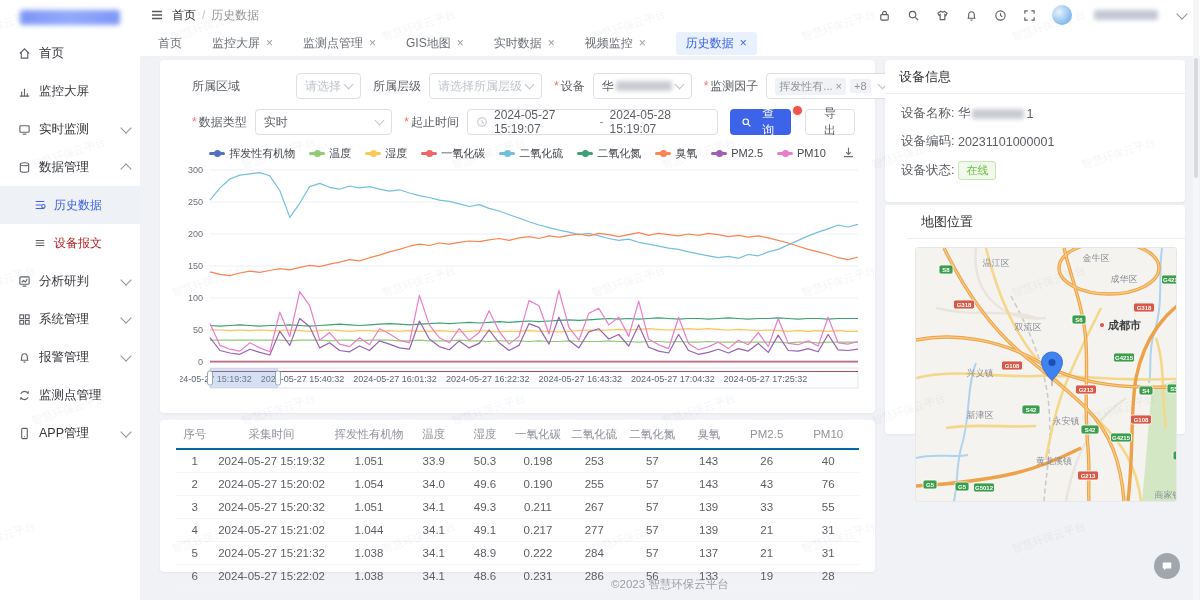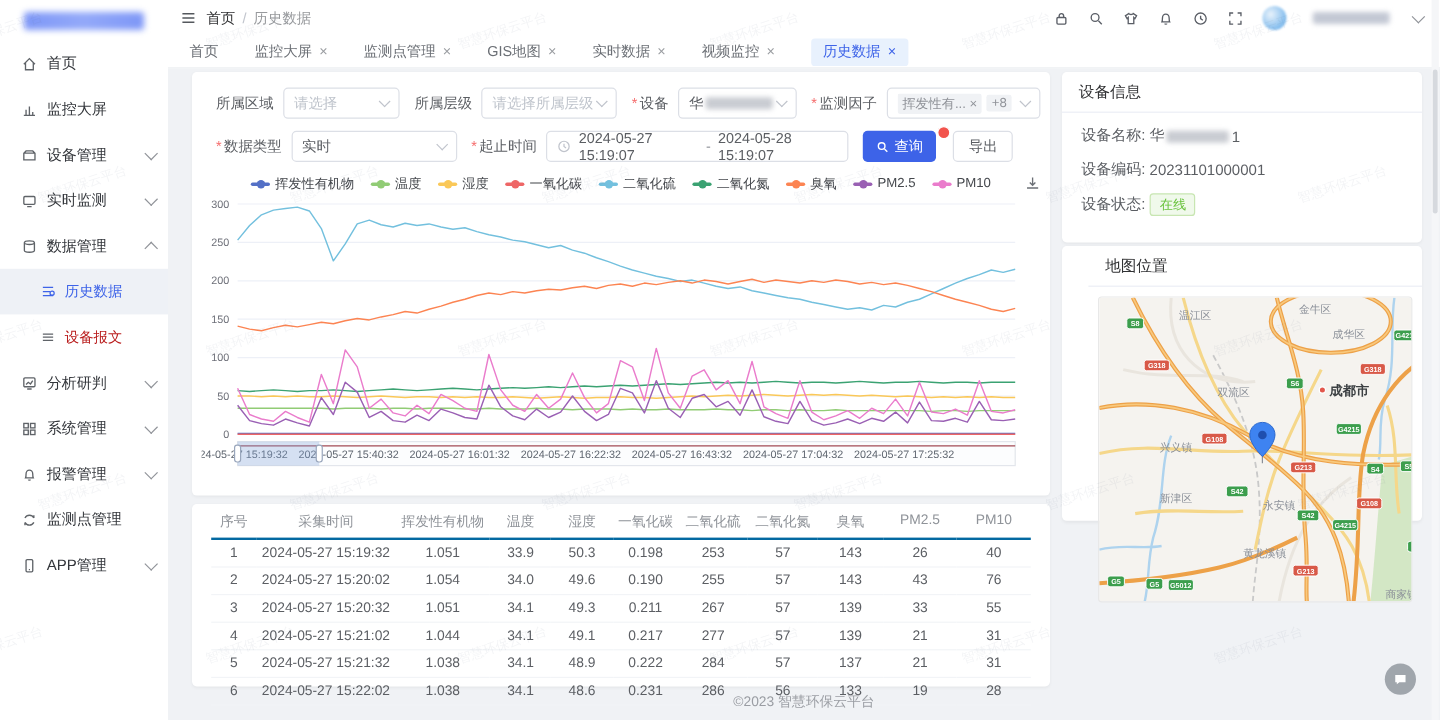--- a/index.html
+++ b/index.html
@@ -28,21 +28,21 @@
   .tb-icons{margin-left:auto;display:flex;align-items:center;gap:16px;padding-right:14px;}
   .tb-icons .ic{color:#5a5e66;display:flex;}
   .avatar{width:20px;height:20px;border-radius:50%;background:radial-gradient(circle at 35% 35%,#e8f2fb,#58a6e8);filter:blur(.7px);}
   .user-blur{width:64px;height:10px;border-radius:2px;background:#c3c8d4;filter:blur(2px);margin:0 4px 0 6px;}
   .tab{display:flex;align-items:center;font-size:12px;color:#6b6f75;margin-right:30px;cursor:pointer;white-space:nowrap;}
   .tab .x{color:#9a9da1;margin-left:6px;font-size:12px;}
   .tab.active{background:#e8f1fd;color:#3d63e8;padding:3px 10px;border-radius:3px;margin-right:22px;}
   .tab.active .x{color:#3d63e8;}
   
   .card{background:#fff;border-radius:4px;box-shadow:0 1px 3px rgba(0,0,0,.05);box-sizing:border-box;}
-  #main-card{left:160px;top:60px;width:715px;height:353px;padding:12px 8px;}
+  #main-card{left:160px;top:60px;width:715px;height:353px;padding:12px 20px;}
   #table-card{left:160px;top:420px;width:715px;height:152px;padding:0 16px;}
   #dev-card{left:885px;top:60px;width:300px;height:142px;}
   #map-card{left:885px;top:205px;width:300px;height:229px;padding-left:22px;}
   .card-h{height:33px;line-height:33px;padding:0 14px;font-size:13px;color:#303133;border-bottom:1px solid #ebeef5;}
   
   .frow{display:flex;align-items:center;height:28px;margin-bottom:8px;}
   .flabel{font-size:12px;color:#5b5e63;white-space:nowrap;margin:0 8px 0 12px;}
   .req{color:#f56c6c;margin-right:2px;}
   .sel{height:26px;border:1px solid #dcdfe6;border-radius:4px;background:#fff;display:flex;align-items:center;padding:0 8px;font-size:12px;box-sizing:border-box;cursor:pointer;}
   .sel .ph{color:#bfc4cc;flex:1;white-space:nowrap;overflow:hidden;}
@@ -92,29 +92,20 @@
         </span>
       <span class="lbl">首页</span>
     </div>
     <div class="m-item">
       <span class="icon13">
           <svg width="13" height="13" viewBox="0 0 14 14" fill="none" stroke="#5f6368" stroke-width="1.2">
             <path d="M2 12 H12 M4 12 V7 M7 12 V4 M10 12 V9"></path>
           </svg>
         </span>
       <span class="lbl">监控大屏</span>
-    </div>
-    <div class="m-item">
-      <span class="icon13">
-          <svg width="13" height="13" viewBox="0 0 14 14" fill="none" stroke="#5f6368" stroke-width="1.2">
-            <path d="M2 5 L4 3 H10 L12 5 V11 H2 Z M2 5 H12"></path>
-          </svg>
-        </span>
-      <span class="lbl">设备管理</span>
-      <span class="caret"></span>
     </div>
     <div class="m-item">
       <span class="icon13">
           <svg width="13" height="13" viewBox="0 0 14 14" fill="none" stroke="#5f6368" stroke-width="1.2">
             <rect x="2" y="3" width="10" height="7" rx="1"></rect>
             <path d="M5 12 H9"></path>
           </svg>
         </span>
       <span class="lbl">实时监测</span>
       <span class="caret"></span>
@@ -273,21 +264,21 @@
     </span>
   <span class="tab active">
       <span>历史数据</span>
       <span class="x">×</span>
     </span>
 </div>
 
 <div id="main-card" class="abs card">
   <div class="frow">
     <span class="flabel">所属区域</span>
-    <div class="sel" style="width:138px;">
+    <div class="sel" style="width:138px;margin-left:48px;">
       <span class="ph">请选择</span>
         <span class="dcaret"></span>
     </div>
     <span class="flabel">所属层级</span>
     <div class="sel" style="width:148px;">
       <span class="ph">请选择所属层级</span>
         <span class="dcaret"></span>
     </div>
     <span class="flabel"><span class="req">*</span><span>设备</span></span>
     <div class="sel" style="width:120px;">

